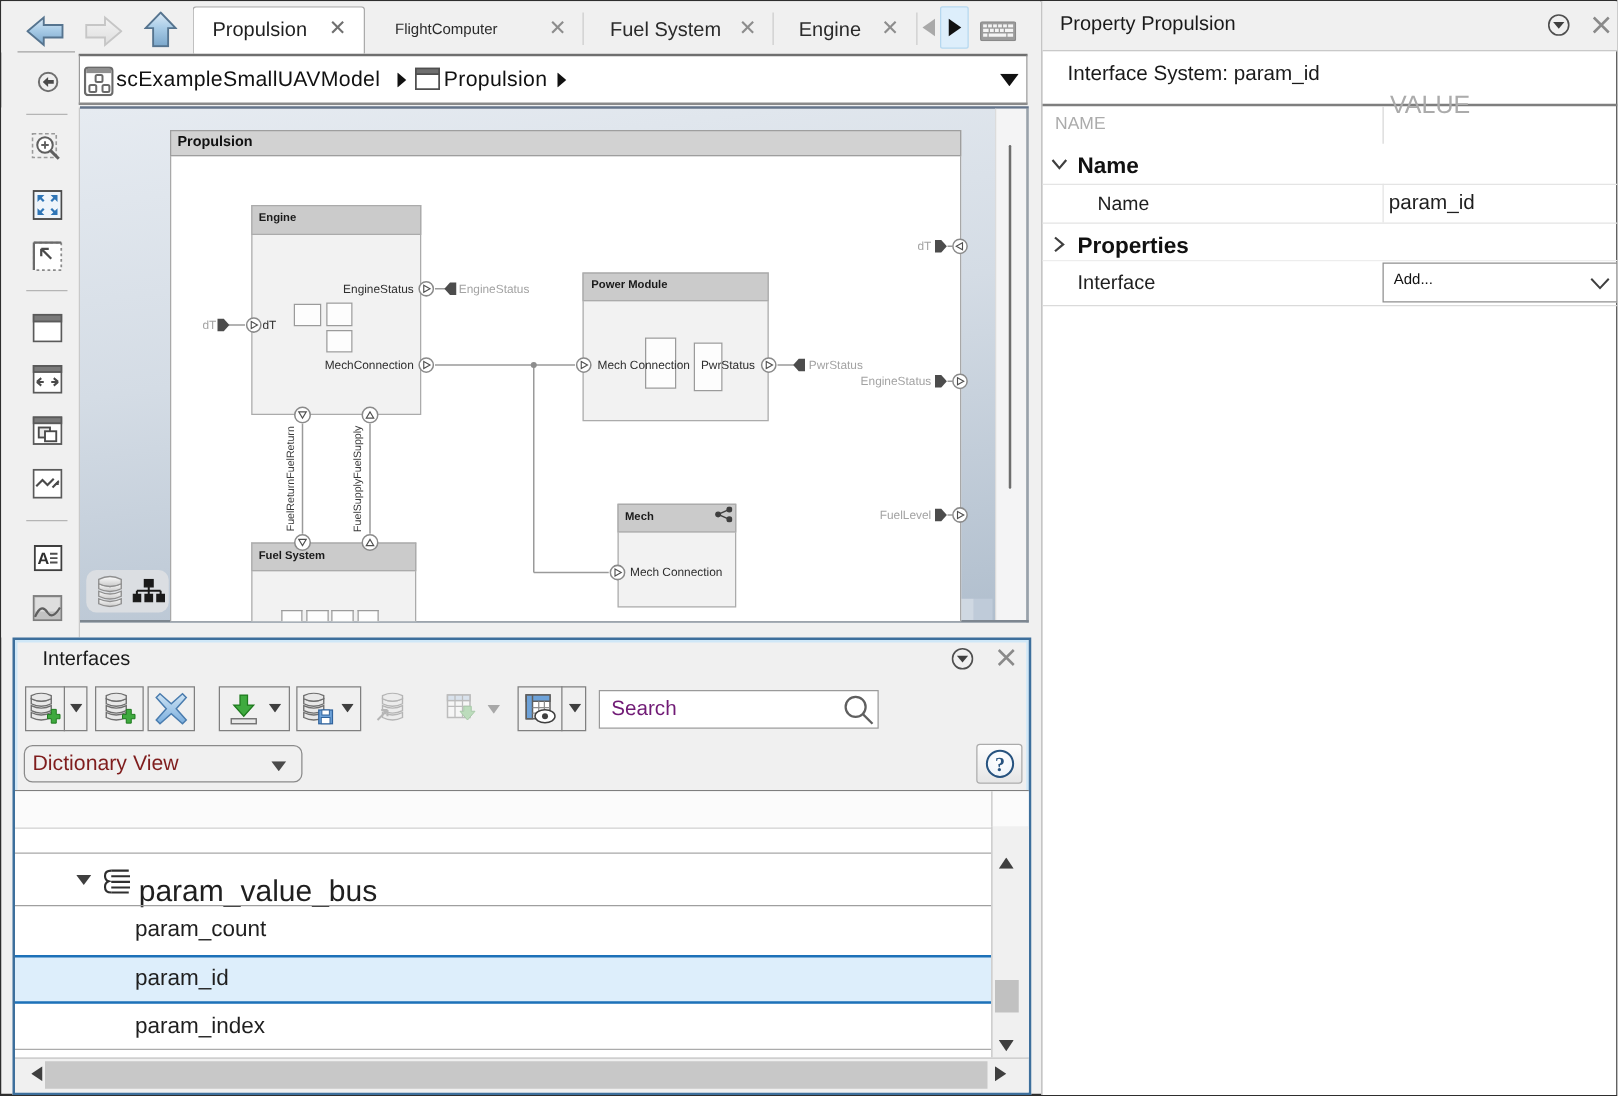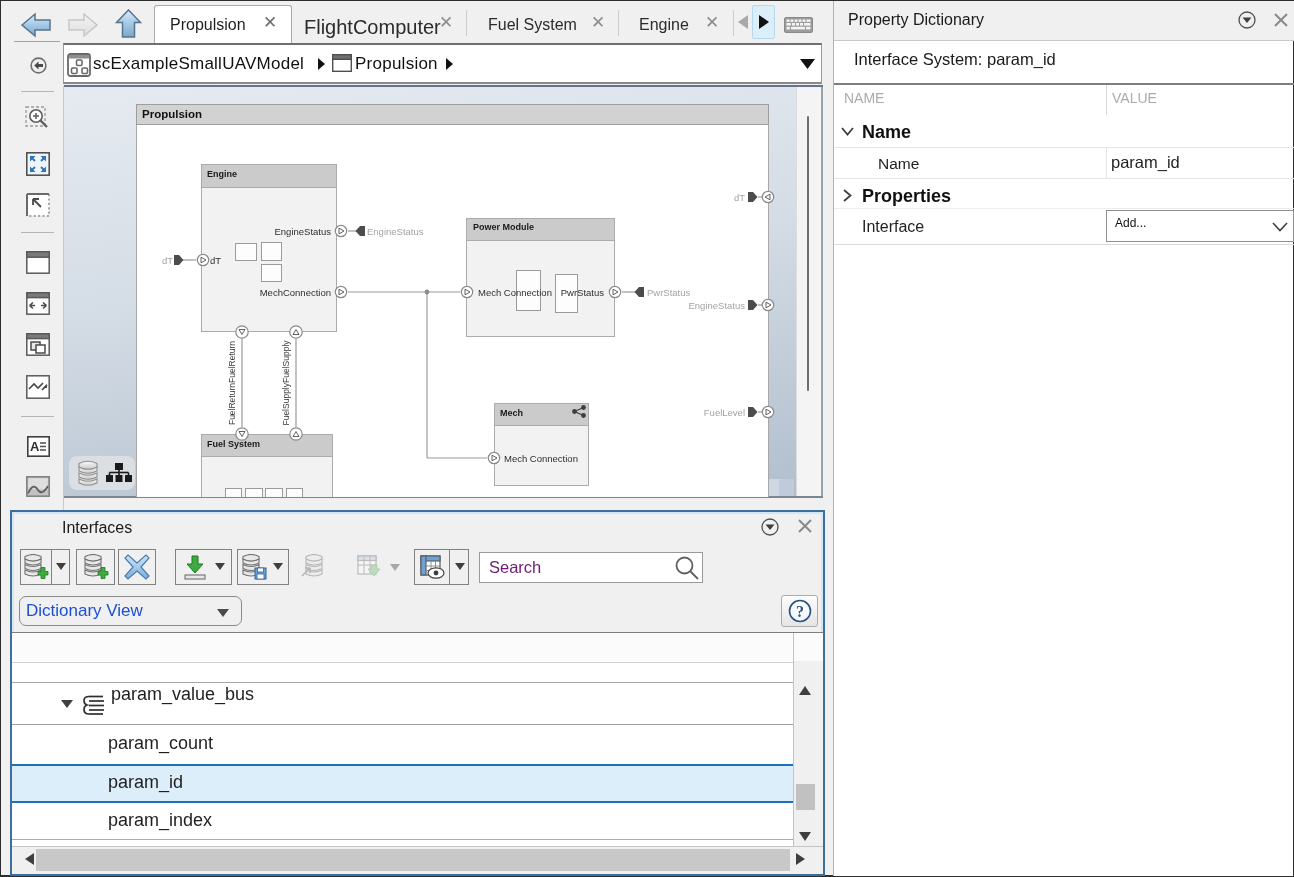--- a/index.html
+++ b/index.html
@@ -33,21 +33,21 @@
     <path d="M30,13 L17,2 L17,8 L2,8 L2,18 L17,18 L17,24 Z" fill="url(#gb2)" stroke="#c6c6c6" stroke-width="1.5"></path>
   </svg>
   <svg class="abs" style="left:114px;top:8px;" width="27" height="29" viewBox="0 0 27 29">
     <path d="M13.5,1 L25.5,13.5 L19.5,13.5 L19.5,28 L7.5,28 L7.5,13.5 L1.5,13.5 Z" fill="url(#gb1)" stroke="#56748f" stroke-width="1.5"></path>
   </svg>
 
   <div class="abs" style="left:153px;top:4px;width:138px;height:38px;background:#fff;border:1px solid #ababab;border-bottom:none;border-radius:3px 3px 0 0;"></div>
   <div class="abs" style="left:169px;top:15px;font-size:16px;color:#1f1f1f;">Propulsion</div>
   <div class="abs" style="left:262px;top:11px;font-size:17px;color:#707070;">✕</div>
   <div class="abs" style="left:291px;top:4px;width:441px;height:37px;border-bottom:none;"></div>
-  <div class="abs" style="left:303px;top:15px;font-size:20px;color:#2b2b2b;">FlightComputer</div>
+  <div class="abs" style="left:315px;top:15px;font-size:12px;color:#2b2b2b;">FlightComputer</div>
   <div class="abs" style="left:438px;top:11px;font-size:17px;color:#8d8d8d;">✕</div>
   <div class="abs" style="left:465px;top:9px;width:1px;height:26px;background:#cccccc;"></div>
   <div class="abs" style="left:487px;top:15px;font-size:16px;color:#2b2b2b;">Fuel System</div>
   <div class="abs" style="left:590px;top:11px;font-size:17px;color:#8d8d8d;">✕</div>
   <div class="abs" style="left:617px;top:9px;width:1px;height:26px;background:#cccccc;"></div>
   <div class="abs" style="left:638px;top:15px;font-size:16px;color:#2b2b2b;">Engine</div>
   <div class="abs" style="left:704px;top:11px;font-size:17px;color:#8d8d8d;">✕</div>
   <div class="abs" style="left:732px;top:9px;width:1px;height:26px;background:#cccccc;"></div>
 
   <svg class="abs" style="left:736px;top:13px;" width="12" height="16" viewBox="0 0 12 16">
@@ -329,21 +329,21 @@
       <rect x="19.5" y="12.5" width="6" height="6"></rect>
       <line x1="13" y1="6.5" x2="13" y2="12.5" stroke-width="1.6"></line>
       <line x1="3.5" y1="9.5" x2="22.5" y2="9.5" stroke-width="1.6"></line>
       <line x1="3.5" y1="9.5" x2="3.5" y2="12.5" stroke-width="1.6"></line>
       <line x1="22.5" y1="9.5" x2="22.5" y2="12.5" stroke-width="1.6"></line>
     </g>
   </svg>
 </div>
 
 <div class="abs" id="ifpanel" style="left:9px;top:509px;width:815px;height:366px;background:#f0f0f0;border:2px solid #3d6f9c;box-shadow:inset 0 0 0 2px #cfe7f7;">
-  <div class="abs" style="left:22px;top:7px;font-size:16px;color:#1a1a1a;margin-left:28px;">Interfaces</div>
+  <div class="abs" style="left:22px;top:7px;font-size:16px;color:#1a1a1a;">Interfaces</div>
   <svg class="abs" style="left:749px;top:6px;" width="18" height="18" viewBox="0 0 18 18">
     <circle cx="9" cy="9" r="8" fill="none" stroke="#4f4f4f" stroke-width="1.3"></circle>
     <path d="M4.5,6.5 L13.5,6.5 L9,12 Z" fill="#3f3f3f"></path>
   </svg>
   <svg class="abs" style="left:786px;top:7px;" width="14" height="14" viewBox="0 0 14 14">
     <path d="M1,1 L13,13 M13,1 L1,13" stroke="#8a8a8a" stroke-width="2"></path>
   </svg>
 
   <div class="abs" style="left:8px;top:37px;width:50px;height:36px;border:1px solid #808080;"></div>
   <div class="abs" style="left:39px;top:37px;width:1px;height:36px;background:#808080;"></div>
@@ -435,21 +435,21 @@
       </svg>
 
   <div class="abs" style="left:467px;top:40px;width:224px;height:31px;background:#fff;border:1px solid #9a9a9a;"></div>
   <div class="abs" style="left:477px;top:46px;font-size:16.5px;color:#701a75;">Search</div>
   <svg class="abs" style="left:662px;top:43px;" width="26" height="26" viewBox="0 0 26 26">
     <circle cx="10.5" cy="10.5" r="8" fill="none" stroke="#5f5f5f" stroke-width="1.8"></circle>
     <path d="M16.5,16.5 L24,24" stroke="#5f5f5f" stroke-width="1.8"></path>
   </svg>
 
   <div class="abs" style="left:7px;top:84px;width:223px;height:30px;border:1px solid #8a8a8a;border-radius:7px;"></div>
-  <div class="abs" style="left:14px;top:89px;font-size:17px;color:#1d4ed8;text-align:center;">Dictionary View</div>
+  <div class="abs" style="left:14px;top:89px;font-size:17px;color:#7f1d1d;text-align:center;">Dictionary View</div>
   <svg class="abs" style="left:205px;top:97px;" width="12" height="8" viewBox="0 0 12 8">
         <path d="M0,0 L12,0 L6,8 Z" fill="#4a4a4a"></path>
       </svg>
 
   <div class="abs" style="left:769px;top:83px;width:37px;height:32px;background:linear-gradient(#fdfdfd,#e5e5e5);border:1px solid #ababab;border-radius:3px;"></div>
   <svg class="abs" style="left:776px;top:87px;" width="24" height="24" viewBox="0 0 24 24">
     <defs>
           <radialGradient id="hq" cx="0.5" cy="0.35" r="0.9">
             <stop offset="0" stop-color="#ffffff"></stop>
             <stop offset="0.75" stop-color="#eef4fa"></stop>
@@ -472,21 +472,21 @@
   <svg class="abs" style="left:70px;top:182px;" width="24" height="22" viewBox="0 0 24 22">
     <g fill="none" stroke="#2f2f2f" stroke-width="1.7">
       <path d="M7,2.5 L21,2.5"></path>
       <path d="M7,7 L22,7"></path>
       <path d="M7,11.5 L22,11.5"></path>
       <path d="M7,16 L22,16"></path>
       <path d="M7,20 L21,20"></path>
       <path d="M7,2.5 Q2,2.5 2,6.5 Q2,10 5,11 Q2,12 2,15.5 Q2,20 7,20"></path>
     </g>
   </svg>
-  <div class="abs" style="left:99px;top:172px;font-size:18px;color:#1f1f1f;">param_value_bus</div>
+  <div class="abs" style="left:99px;top:188px;font-size:24px;color:#1f1f1f;">param_value_bus</div>
   <div class="abs" style="left:0;top:212px;width:781px;height:1px;background:#9f9f9f;"></div>
   <div class="abs" style="left:96px;top:221px;font-size:18px;color:#1f1f1f;">param_count</div>
   <div class="abs" style="left:0;top:252px;width:781px;height:39px;background:#ddeefb;border-top:2px solid #1d71b8;border-bottom:2px solid #1d71b8;"></div>
   <div class="abs" style="left:96px;top:260px;font-size:18px;color:#1f1f1f;">param_id</div>
   <div class="abs" style="left:96px;top:298px;font-size:18px;color:#1f1f1f;">param_index</div>
   <div class="abs" style="left:0;top:327px;width:781px;height:1px;background:#ababab;"></div>
 
   <div class="abs" style="left:781px;top:149px;width:30px;height:185px;background:#f0f0f0;border-left:1px solid #c3c3c3;"></div>
   <svg class="abs" style="left:787px;top:174px;" width="12" height="9" viewBox="0 0 12 9">
         <path d="M6,0 L12,9 L0,9 Z" fill="#3f3f3f"></path>
@@ -501,33 +501,33 @@
         <path d="M9,0 L9,12 L0,6 Z" fill="#3f3f3f"></path>
       </svg>
   <div class="abs" style="left:24px;top:337px;width:754px;height:22px;background:#c8c8c8;"></div>
   <svg class="abs" style="left:784px;top:341px;" width="9" height="12" viewBox="0 0 9 12">
         <path d="M0,0 L0,12 L9,6 Z" fill="#3f3f3f"></path>
       </svg>
 </div>
 
 <div class="abs" id="propins" style="left:832px;top:0;width:460px;height:875px;background:#fff;border-left:1px solid #b3b3b3;">
   <div class="abs" style="left:0;top:0;width:460px;height:40px;background:#f0f0f0;border-bottom:1px solid #c9c9c9;"></div>
-  <div class="abs" style="left:14px;top:10px;font-size:16px;color:#1a1a1a;">Property Dictionary</div>
+  <div class="abs" style="left:14px;top:10px;font-size:16px;color:#1a1a1a;">Property Propulsion</div>
   <svg class="abs" style="left:404px;top:10px;" width="18" height="18" viewBox="0 0 18 18">
     <circle cx="9" cy="9" r="8" fill="none" stroke="#4f4f4f" stroke-width="1.3"></circle>
     <path d="M4.5,6.5 L13.5,6.5 L9,12 Z" fill="#3f3f3f"></path>
   </svg>
   <svg class="abs" style="left:440px;top:12px;" width="14" height="14" viewBox="0 0 14 14">
     <path d="M1,1 L13,13 M13,1 L1,13" stroke="#8a8a8a" stroke-width="2"></path>
   </svg>
   <div class="abs" style="left:20px;top:49px;font-size:16.5px;color:#1a1a1a;">Interface System: param_id</div>
   <div class="abs" style="left:0;top:82px;width:460px;height:1.5px;background:#7e7e7e;"></div>
 
   <div class="abs" style="left:10px;top:89px;font-size:14px;color:#ababab;">NAME</div>
-  <div class="abs" style="left:278px;top:89px;font-size:14px;color:#ababab;">VALUE</div>
+  <div class="abs" style="left:278px;top:72px;font-size:20px;color:#ababab;">VALUE</div>
   <div class="abs" style="left:272px;top:84px;width:1px;height:30px;background:#d8d8d8;"></div>
 
   <svg class="abs" style="left:7px;top:126px;" width="13" height="9" viewBox="0 0 13 9">
         <path d="M1,1 L6.5,7.5 L12,1" fill="none" stroke="#3f3f3f" stroke-width="1.8"></path>
       </svg>
   <div class="abs" style="left:28px;top:121px;font-size:18px;font-weight:bold;color:#111;">Name</div>
   <div class="abs" style="left:0;top:146px;width:460px;height:1px;background:#e4e4e4;"></div>
 
   <div class="abs" style="left:44px;top:154px;font-size:15.5px;color:#1f1f1f;">Name</div>
   <div class="abs" style="left:277px;top:152px;font-size:16.5px;color:#1f1f1f;">param_id</div>

